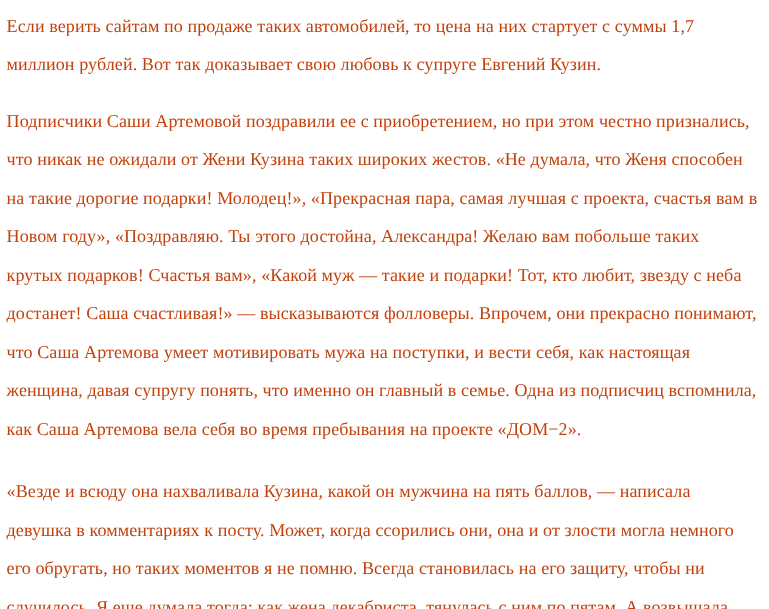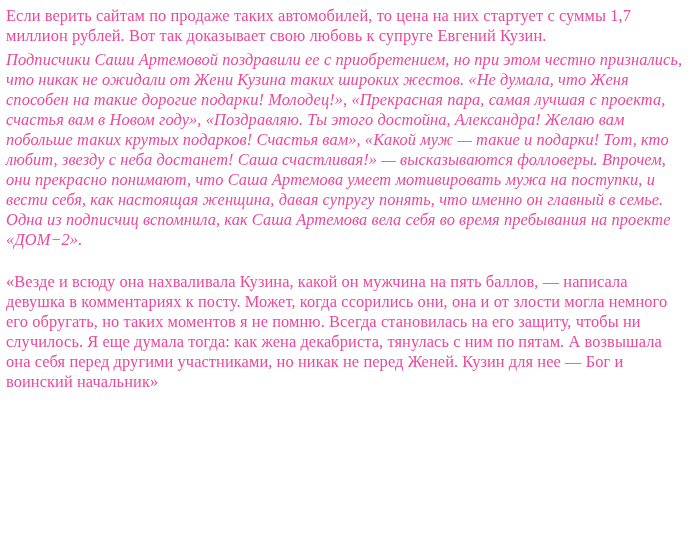--- a/index.html
+++ b/index.html
@@ -19,29 +19,28 @@
     box-sizing: border-box;
     padding: 6px 10px 0 6px;
     overflow: hidden;
   }
   .article {
     display: block;
   }
   .para {
     font-family: "Liberation Serif", serif;
     font-size: 16.4px;
-    line-height: 20px;
-    color: #ec4899;
+    line-height: 35px;
+    color: #c2410c;
     margin: 0 0 0 0;
     text-align: left;
     letter-spacing: 0.005em;
   }
   .para + .para {
-    margin-top: 4px;
-    font-style: italic;
+    margin-top: 16px;
   }
   .gap {
     height: 22px;
   }
 </style>
 </head>
 <body>
 
 <div class="page">
   <article class="article">

